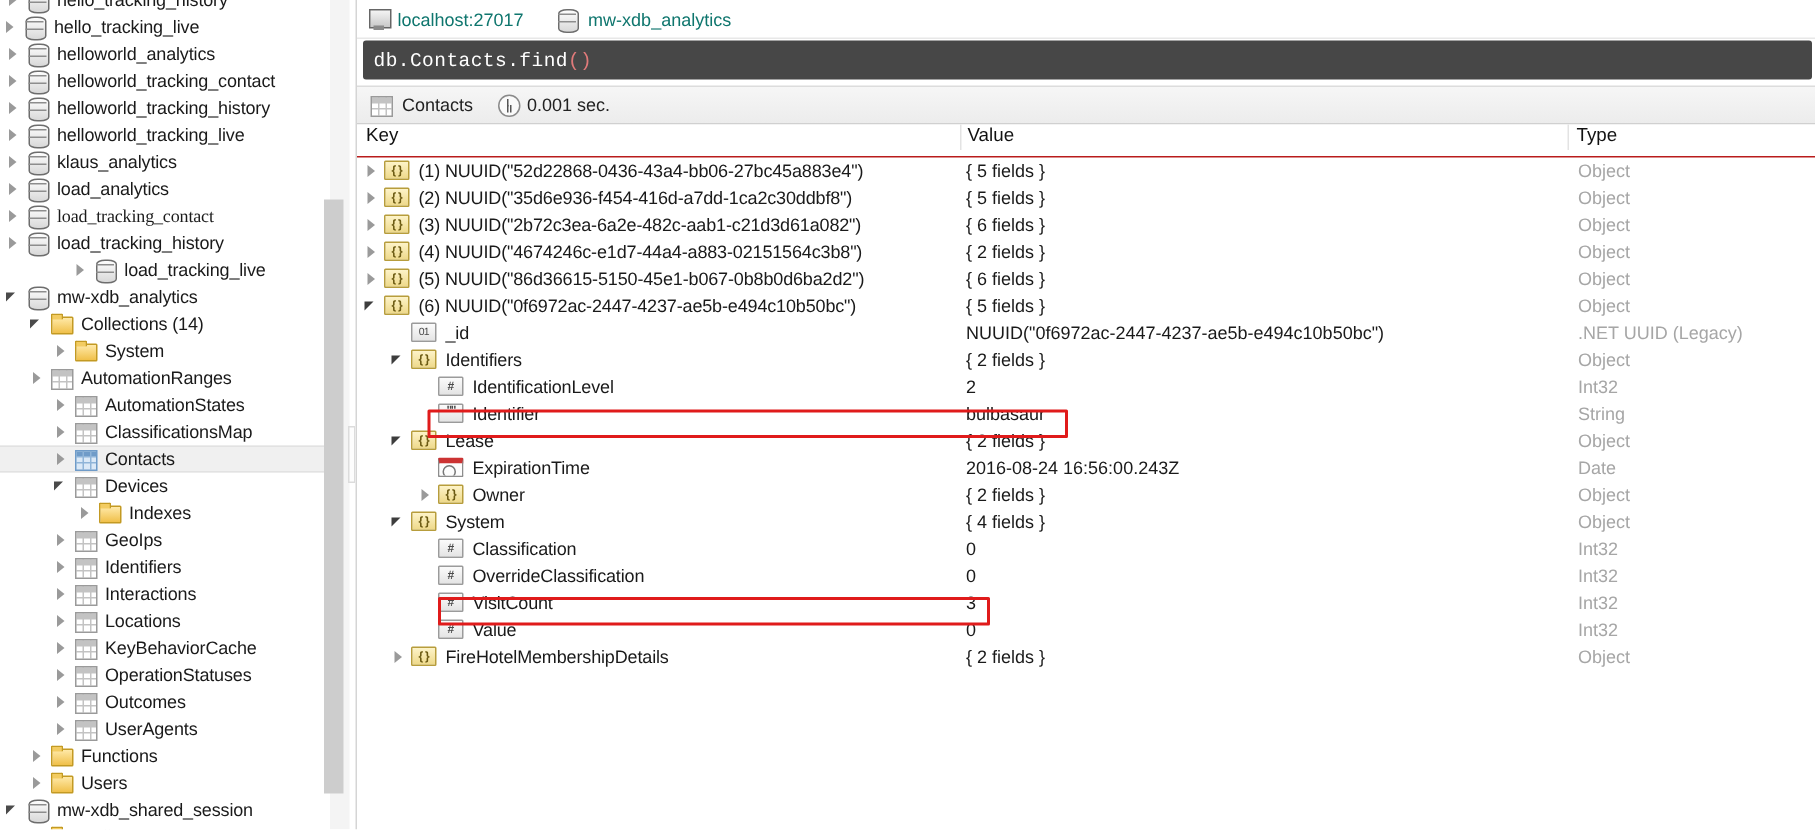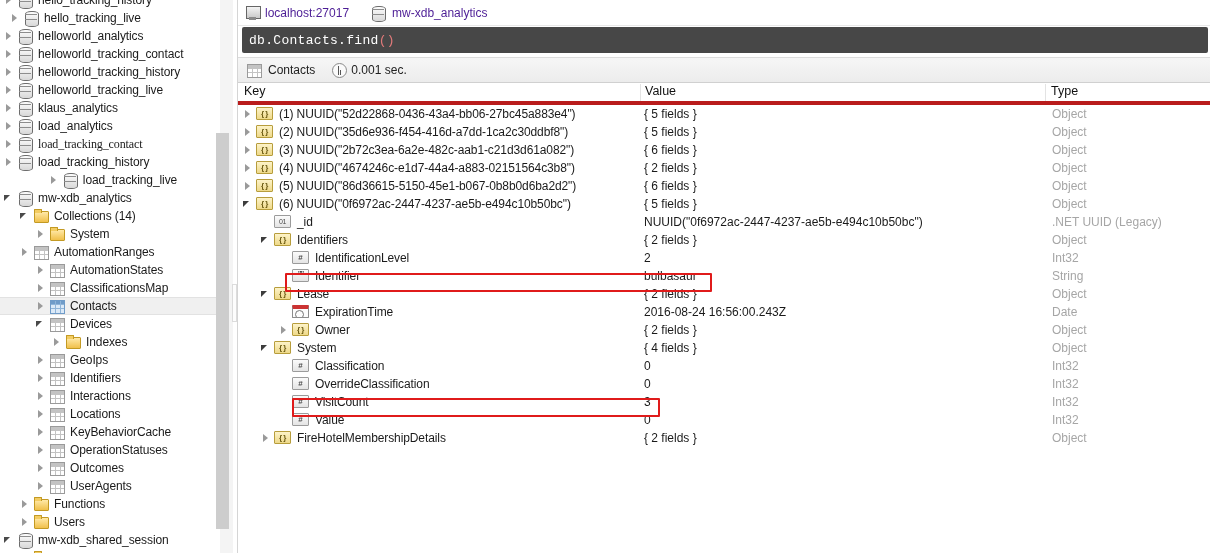--- a/index.html
+++ b/index.html
@@ -118,21 +118,21 @@
 
   
   #main { position:relative; width:972px; height:553px; background:#ffffff; flex:1 1 auto; }
 
   
   #connbar {
     height:26px; display:flex; align-items:center; gap:6px;
     padding-left:7px; background:#ffffff; border-bottom:1px solid #e8e8e8;
   }
   .conn-item { display:flex; align-items:center; gap:5px; }
-  .conn-txt { font-size:12px; color:#4c1d95; }
+  .conn-txt { font-size:12px; color:#0f766e; }
   .ico-server { width:15px; height:14px; position:relative; }
   .ico-server::before{
     content:""; position:absolute; left:1px; top:0; width:13px; height:11px;
     background:linear-gradient(#f4f4f4,#c9c9c9); border:1px solid #666;
   }
   .ico-server::after{
     content:""; position:absolute; left:4px; top:11px; width:7px; height:3px;
     background:#8a8a8a;
   }
 
@@ -163,22 +163,22 @@
     border:1px solid #8a8a8a; border-radius:50%; background:#fafafa;
   }
   .ico-clock::after{
     content:""; position:absolute; left:7px; top:3px; width:1px;height:5px;
     background:#555;
     box-shadow: 0 4px 0 0 #555, 2px 4px 0 0 #555;
   }
 
   
   #gridhead {
-    height:22px; display:flex; align-items:center;
-    border-bottom:4px solid #b91c1c; background:#ffffff;
+    height:22px; display:flex; align-items:flex-start;
+    border-bottom:1px solid #b91c1c; background:#ffffff;
   }
   .gh { font-size:12.5px; color:#111; padding-bottom:3px; }
   .col-key  { width:402px; padding-left:6px; }
   .col-val  { width:405px; padding-left:4px; border-left:1px solid #e3e3e3; }
   .col-type { width:160px; padding-left:5px; border-left:1px solid #e3e3e3; }
 
   
   #gridbody{ position:relative; }
   .grow {
     height:18px; display:flex; align-items:center;
@@ -237,21 +237,21 @@
 
 <div id="app">
 
   <div id="sidebar">
     <div id="tree">
         <div class="tnode" style="padding-left: 2px;">
           <span class="exp closed"></span>
           <span class="ico ico-db"></span>
           <span class="tlabel">hello_tracking_history</span>
         </div>
-        <div class="tnode" style="padding-left: 8px; text-align: right;">
+        <div class="tnode" style="padding-left: 0; text-align: right;">
           <span class="exp closed"></span>
           <span class="ico ico-db"></span>
           <span class="tlabel">hello_tracking_live</span>
         </div>
         <div class="tnode" style="padding-left: 2px;">
           <span class="exp closed"></span>
           <span class="ico ico-db"></span>
           <span class="tlabel">helloworld_analytics</span>
         </div>
         <div class="tnode" style="padding-left: 2px;">

